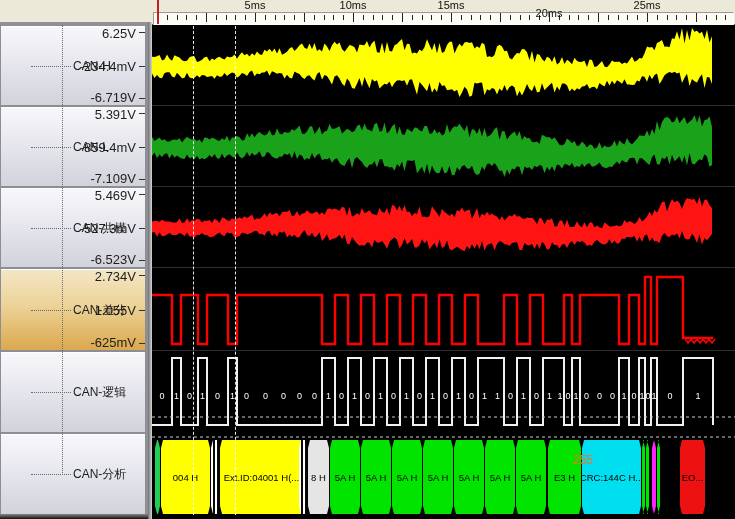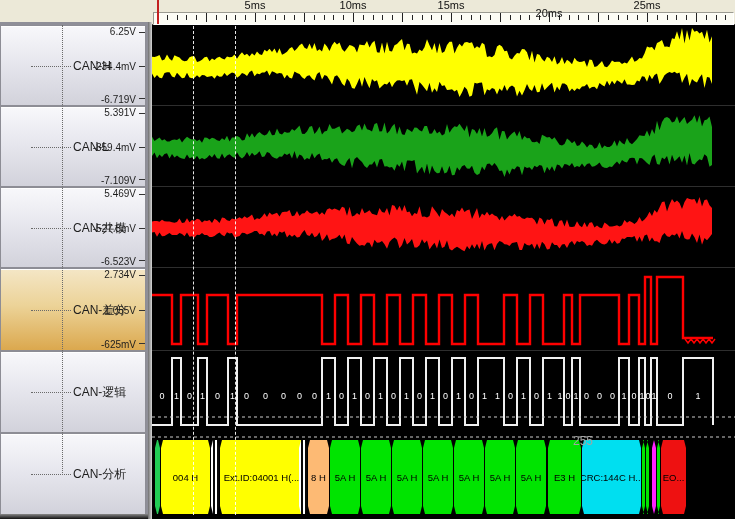--- a/index.html
+++ b/index.html
@@ -13,37 +13,37 @@
           font-size:11px;color:#111;}
   .tick{position:absolute;background:#222;width:1px;}
   .rmarker{position:absolute;top:0;width:2px;height:24px;background:#c22020;}
   
   .sidebar{position:absolute;left:0;top:22px;width:148px;height:497px;background:#8f8f98;}
   .panel{position:absolute;left:0;width:146px;border:1px solid #8d8d95;box-sizing:border-box;
          background:linear-gradient(#f8f8fb 0%,#e7e7ee 45%,#d2d2db 100%);
          box-shadow:inset 0 1px 0 #ffffff;}
   .panel.hl{background:linear-gradient(#f4e6c6 0%,#ecd398 45%,#dba84e 100%);}
   .chname{position:absolute;left:72px;top:50%;transform:translateY(-50%);font-size:12px;color:#1d1d1d;white-space:nowrap;}
-  .vlab{position:absolute;right:9px;font-size:10px;color:#1d1d1d;white-space:nowrap;}
+  .vlab{position:absolute;right:9px;font-size:13px;color:#1d1d1d;white-space:nowrap;}
   .vtop{top:0px;} .vmid{top:50%;transform:translateY(-50%);} .vbot{bottom:0px;}
   .vdash{position:absolute;right:0px;width:6px;height:1px;background:#333;}
   .treev{position:absolute;left:62px;border-left:1px dotted #6a6a6a;}
   .treeh{position:absolute;left:30px;width:40px;top:50%;border-top:1px dotted #6a6a6a;}
   .sbbottom{position:absolute;left:0;bottom:0;width:148px;height:5px;background:linear-gradient(#888,#111);}
   .gutter{position:absolute;left:148px;top:22px;width:4px;height:497px;background:linear-gradient(90deg,#6f6f6f,#d6d6d6);}
   
   .plot{position:absolute;left:152px;top:24px;width:583px;height:495px;background:#000;}
   .sep{position:absolute;left:152px;width:583px;height:1px;background:#2e2e2e;}
   svg.wave{position:absolute;left:0;top:0;}
   
   .blk{position:absolute;top:440px;height:74px;display:flex;align-items:center;justify-content:center;
        font-size:9.5px;color:#000;white-space:nowrap;overflow:hidden;
        clip-path:polygon(2px 0,calc(100% - 2px) 0,100% 8px,100% calc(100% - 8px),calc(100% - 2px) 100%,2px 100%,0 calc(100% - 8px),0 8px);}
   .blk.stripes{background:repeating-linear-gradient(90deg,#ffffff 0 2px,#0a0a0a 2px 4px);}
-  .overlay255{position:absolute;left:573px;top:434px;font-size:12px;color:#a3a3a3;}
+  .overlay255{position:absolute;left:573px;top:453px;font-size:12px;color:#f97316;}
   
   .cursor{position:absolute;top:26px;height:489px;width:0;border-left:1px dashed rgba(255,255,255,.9);z-index:30;}
 </style>
 </head>
 <body>
 
 <div class="root">
 
   <div class="plot"></div>
   <div id="seps">
@@ -178,35 +178,35 @@
       <line x1="152" y1="417" x2="735" y2="417" stroke="#cccccc" stroke-width="1" stroke-dasharray="3,3"></line>
       <line x1="152" y1="437" x2="735" y2="437" stroke="#cccccc" stroke-width="1" stroke-dasharray="3,3"></line>
     </svg>
 
   <div id="frame-row">
       <div class="blk" style="background: rgb(34, 204, 85); left: 155px; width: 5px;"></div>
       <div class="blk" style="background: rgb(255, 255, 0); left: 161px; width: 49px;">004 H</div>
       <div class="blk stripes" style="left: 211px; width: 8px;"></div>
       <div class="blk" style="background: rgb(255, 255, 0); left: 220px; width: 83px;">Ext.ID:04001 H(...</div>
       <div class="blk stripes" style="left: 299px; width: 8px;"></div>
-      <div class="blk" style="background: #fdba74; left: 308px; width: 21px;">8 H</div>
+      <div class="blk" style="background: #e5e5e5; left: 308px; width: 21px;">8 H</div>
       <div class="blk" style="background: rgb(0, 228, 0); left: 330px; width: 30px;">5A H</div>
       <div class="blk" style="background: rgb(0, 228, 0); left: 361px; width: 30px;">5A H</div>
       <div class="blk" style="background: rgb(0, 228, 0); left: 392px; width: 30px;">5A H</div>
       <div class="blk" style="background: rgb(0, 228, 0); left: 423px; width: 30px;">5A H</div>
       <div class="blk" style="background: rgb(0, 228, 0); left: 454px; width: 30px;">5A H</div>
       <div class="blk" style="background: rgb(0, 228, 0); left: 485px; width: 30px;">5A H</div>
       <div class="blk" style="background: rgb(0, 228, 0); left: 516px; width: 30px;">5A H</div>
       <div class="blk" style="background: rgb(0, 228, 0); left: 548px; width: 33px;">E3 H</div>
       <div class="blk" style="background: rgb(0, 223, 240); left: 582px; width: 59px;">CRC:144C H...</div>
       <div class="blk" style="background: rgb(0, 228, 0); left: 642px; width: 3px;"></div>
       <div class="blk" style="background: rgb(0, 228, 0); left: 646px; width: 3px;"></div>
       <div class="blk" style="background: rgb(255, 34, 255); left: 652px; width: 4px;"></div>
       <div class="blk" style="background: rgb(0, 228, 0); left: 657px; width: 3px;"></div>
-      <div class="blk" style="background: rgb(238, 17, 17); left: 661px; width: 25px;">EO...</div>
+      <div class="blk" style="background: rgb(238, 17, 17); left: 680px; width: 25px;">EO...</div>
     </div>
   <div class="overlay255">255</div>
 
   <div id="cursors">
       <div class="cursor" style="left: 193px;"></div>
       <div class="cursor" style="left: 235px;"></div>
     </div>
 
   <div class="sidebar">
     <div id="panels">

